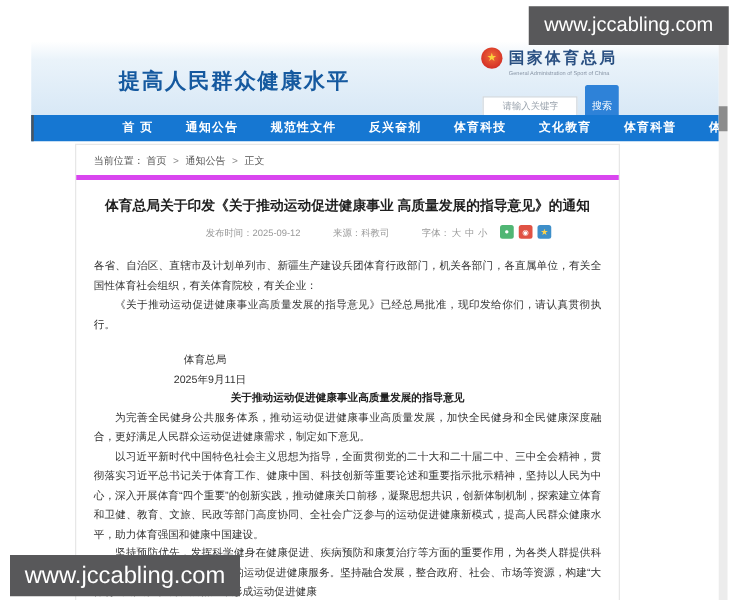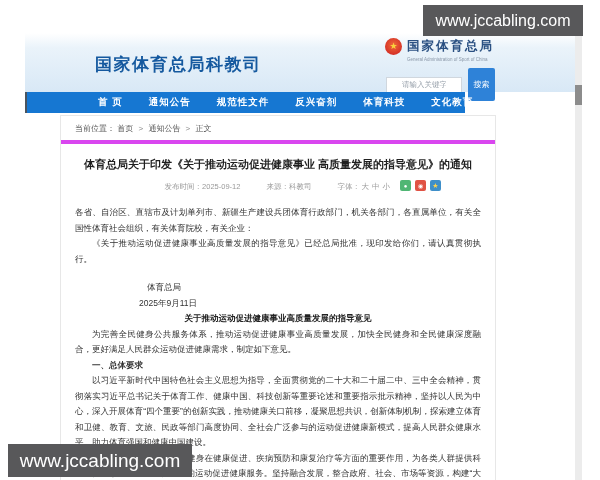--- a/index.html
+++ b/index.html
@@ -23,21 +23,21 @@
   .logo-title { font-size:12.5px; font-weight:bold; color:#2a5082; letter-spacing:2px; }
   .logo-subtitle { font-size:5px; color:#8a97a8; transform:scale(0.9); transform-origin:left top; margin-top:1px; }
   .search-row { position:absolute; left:361px; top:68px; display:flex; align-items:center; }
   .search-input { width:76px; height:16px; border:1px solid #d0d7de; background:#fff; font-size:7.5px;
     padding:0 15px; color:#333; outline:none; }
   .search-input::placeholder { color:#9aa3ad; }
   .search-button { width:27px; height:33px; margin-left:6px; border:0; background:#2e82d8; color:#fff;
     font-size:8px; cursor:pointer; border-radius:2px; }
 
   
-  .nav { position:absolute; left:0; top:92px; width:440px; height:21px; background:#1677d2;
+  .nav { position:absolute; left:0; top:92px; width:550px; height:21px; background:#1677d2;
     border-left:2px solid #4a5560; display:flex; align-items:center; padding-left:58px; }
   .nav-item { color:#fff; font-size:9.5px; font-weight:bold; padding:0 13px; white-space:nowrap;
     letter-spacing:1px; cursor:pointer; }
   .nav-divider { width:1px; height:10px; background:rgba(255,255,255,0.45); }
 
   
   .content-card { position:absolute; left:60px; top:115px; width:436px; height:400px;
     background:#fff; border:1px solid #e7e7e7; }
   .breadcrumb { padding:7px 14px 6px 14px; font-size:8px; color:#555; border-bottom:4px solid #d946ef; }
   .breadcrumb .crumb { color:#555; cursor:pointer; }
@@ -74,21 +74,21 @@
   .watermark-top { left:423px; top:5px; width:160px; height:31px; font-size:16px; }
   .watermark-bottom { left:8px; top:444px; width:184px; height:33px; font-size:19px; }
 </style>
 </head>
 <body>
 
 <div class="viewport">
   <div class="page">
 
     <div class="site-header">
-      <div class="site-title">国家体育总局科教司</div>
+      <div class="site-title">提高人民群众健康水平</div>
       <div class="logo-block">
         <span class="emblem">★</span>
         <span class="logo-text">
           <span class="logo-title">国家体育总局</span>
           <span class="logo-subtitle">General Administration of Sport of China</span>
         </span>
       </div>
       <div class="search-row">
         <input class="search-input" placeholder="请输入关键字" style="">
         <button class="search-button">搜索</button>
@@ -146,21 +146,20 @@
 
       <div class="article-body">
         <p>各省、自治区、直辖市及计划单列市、新疆生产建设兵团体育行政部门，机关各部门，各直属单位，有关全国性体育社会组织，有关体育院校，有关企业：</p>
         <p class="indent">《关于推动运动促进健康事业高质量发展的指导意见》已经总局批准，现印发给你们，请认真贯彻执行。</p>
         <div class="signature">
           <p class="sig-org">体育总局</p>
           <p class="sig-date">2025年9月11日</p>
         </div>
         <p class="doc-title">关于推动运动促进健康事业高质量发展的指导意见</p>
         <p class="indent">为完善全民健身公共服务体系，推动运动促进健康事业高质量发展，加快全民健身和全民健康深度融合，更好满足人民群众运动促进健康需求，制定如下意见。</p>
-        <p class="sub-heading">一、总体要求</p>
         <p class="indent">以习近平新时代中国特色社会主义思想为指导，全面贯彻党的二十大和二十届二中、三中全会精神，贯彻落实习近平总书记关于体育工作、健康中国、科技创新等重要论述和重要指示批示精神，坚持以人民为中心，深入开展体育“四个重要”的创新实践，推动健康关口前移，凝聚思想共识，创新体制机制，探索建立体育和卫健、教育、文旅、民政等部门高度协同、全社会广泛参与的运动促进健康新模式，提高人民群众健康水平，助力体育强国和健康中国建设。</p>
         <p class="indent">坚持预防优先，发挥科学健身在健康促进、疾病预防和康复治疗等方面的重要作用，为各类人群提供科学规范、形式多样、方便可及的运动促进健康服务。坚持融合发展，整合政府、社会、市场等资源，构建“大体育”“大健康”协调发展格局，形成运动促进健康</p>
       </div>
     </div>
   </div>
 
   <div class="scrollbar-track">
     <div class="scrollbar-thumb"></div>
   </div>
 

